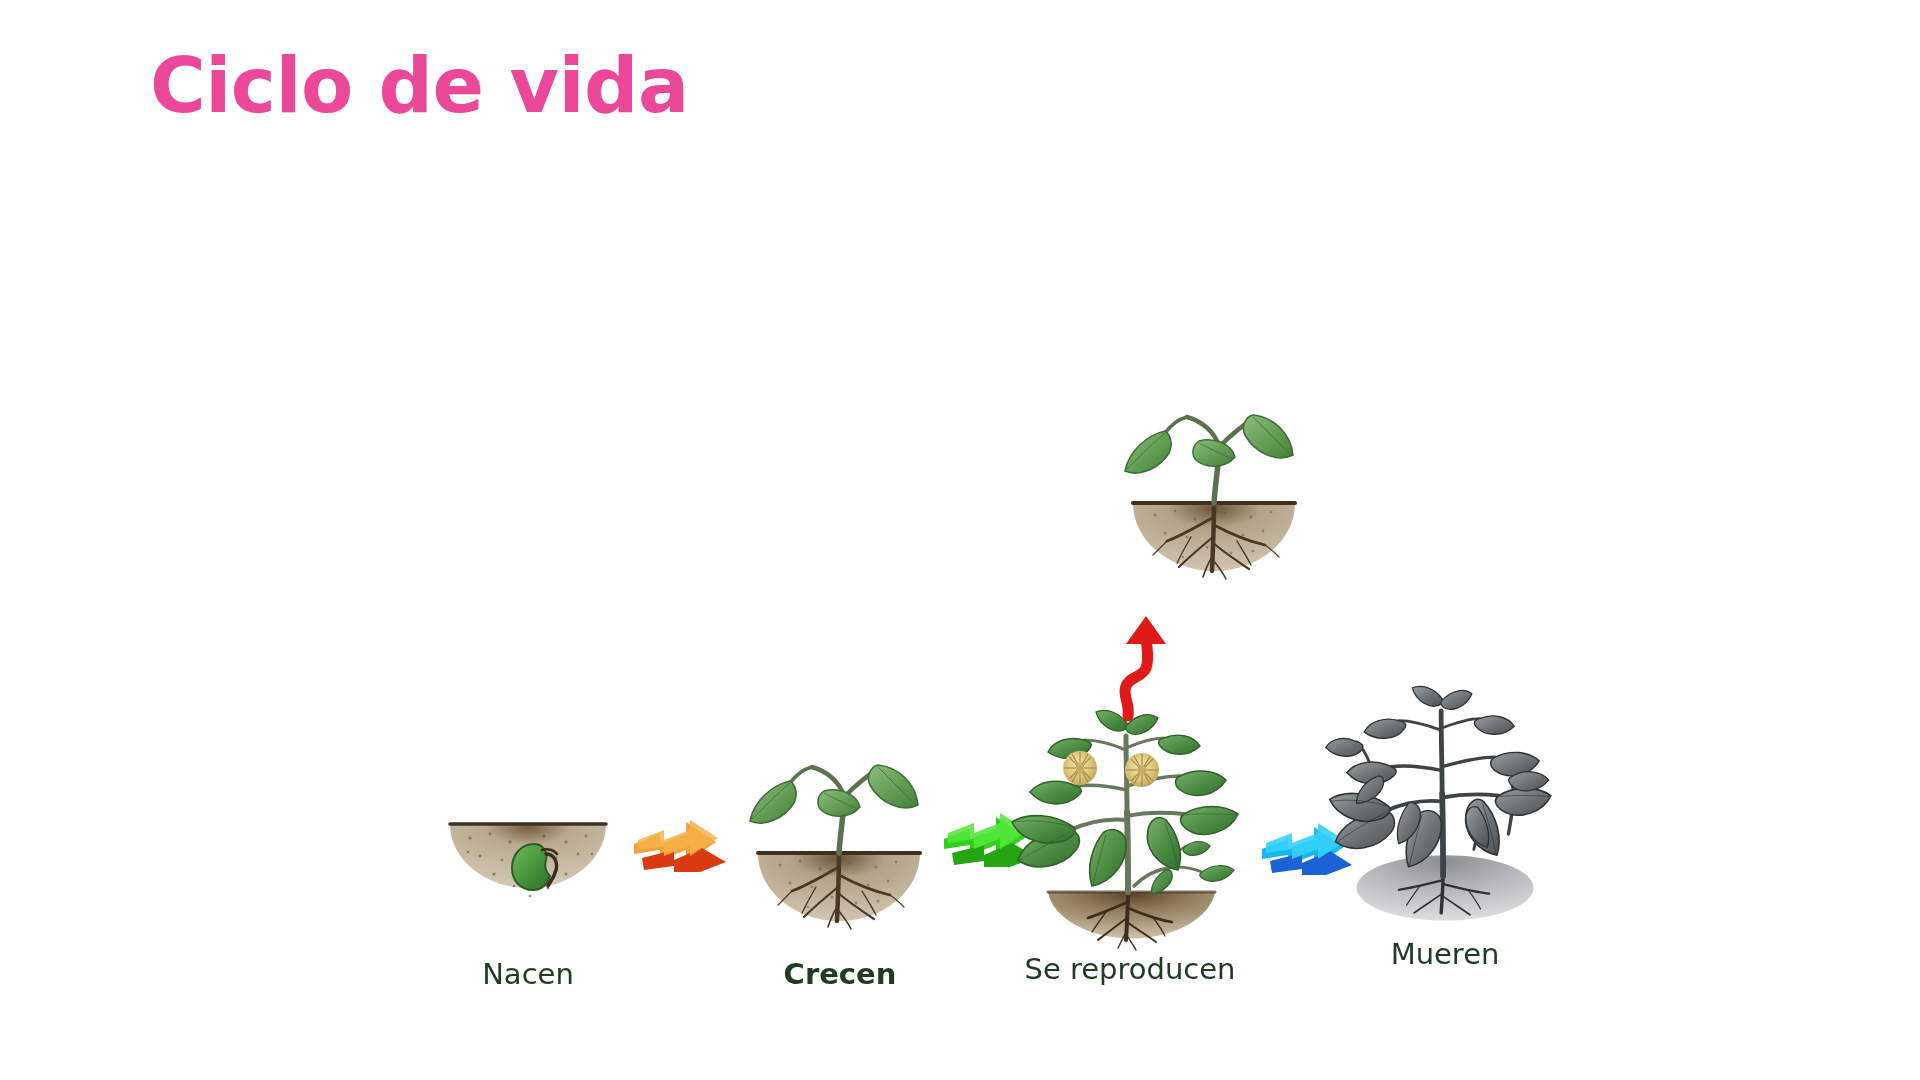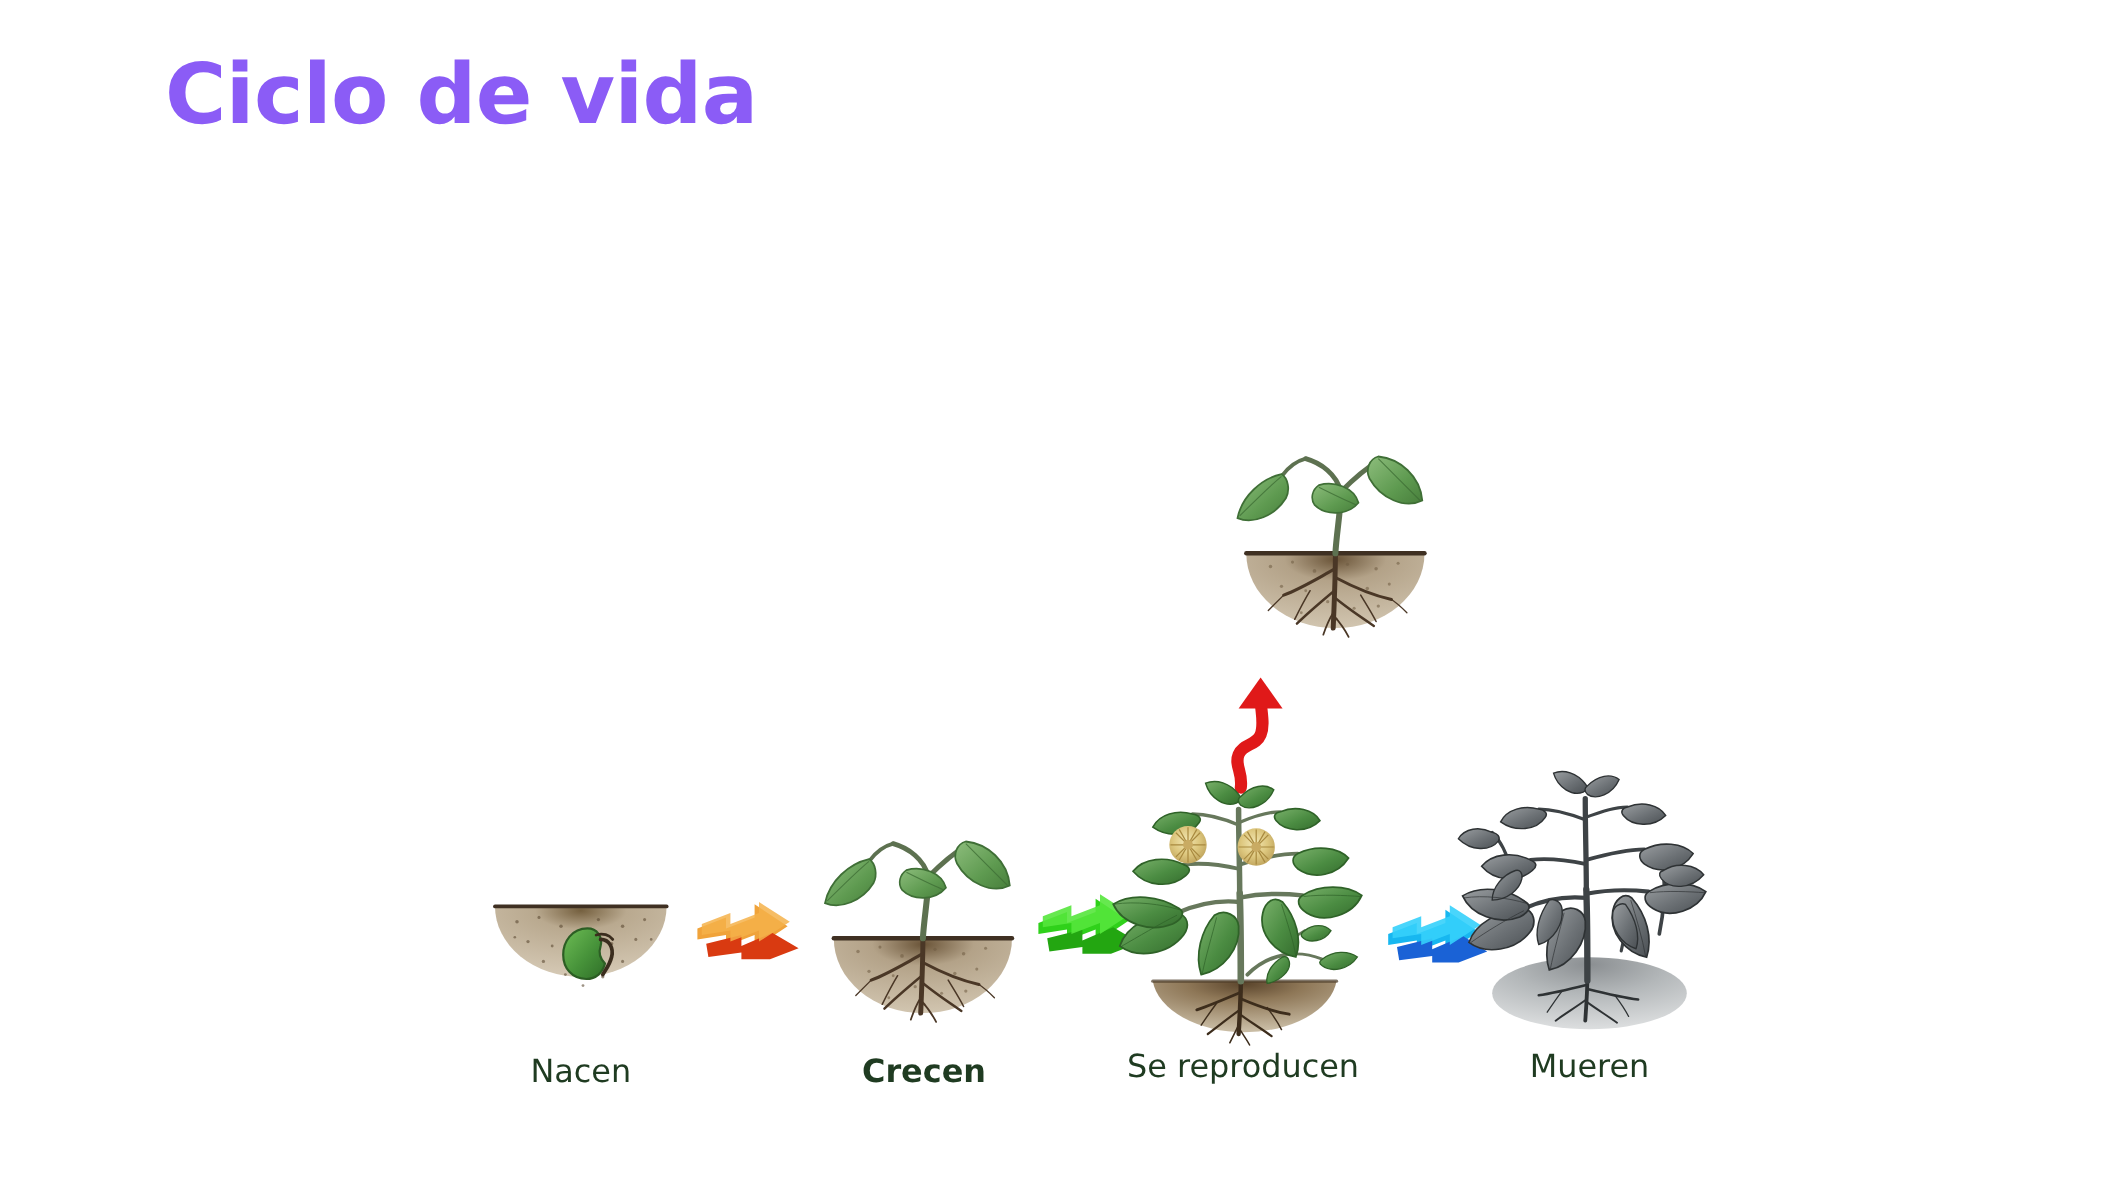--- a/index.html
+++ b/index.html
@@ -13,21 +13,21 @@
   }
   .slide{position:absolute;inset:0;background:#ffffff;}
 
   
   .slide-title{
     position:absolute;
     left:150px;top:44px;
     font-size:76px;
     font-weight:700;
     letter-spacing:-0.5px;
-    color:#8b5cf6;
+    color:#ec4899;
     white-space:nowrap;
     line-height:1.1;
     font-family:"DejaVu Sans","Liberation Sans",sans-serif;
   }
 
   
   .diagram{position:absolute;left:0;top:0;width:1920px;height:1080px;}
 
   .stage{position:absolute;}
   .stage-art{position:absolute;left:0;top:0;}
@@ -362,21 +362,21 @@
     </div>
 
     <div class="arrow" style="left:1258px;top:825px;width:110px;height:60px;">
       <svg width="110" height="60" viewBox="0 0 110 60">
         <path d="M4,24 L30,14 L30,24 L56,14 L56,2 L86,22 L56,42 L56,30 L30,40 L30,30 L4,34 Z" fill="#17b7f0"></path>
         <path d="M12,36 L44,28 L44,38 L72,26 L94,40 L68,50 L44,50 L44,44 L14,48 Z" fill="#1a62d6"></path>
         <path d="M8,18 L34,8 L34,18 L60,8 L60,-2 L88,16 L60,34 L60,24 L34,34 L34,24 L8,28 Z" fill="#35d0fb" opacity=".9"></path>
       </svg>
     </div>
 
-    <div class="stage" style="left:1320px;top:690px;width:250px;height:310px;">
+    <div class="stage" style="left:1320px;top:675px;width:250px;height:310px;">
       <svg class="stage-art" width="250" height="270" viewBox="0 0 260 270">
         <defs>
           <radialGradient id="soilGray" cx="50%" cy="10%" r="90%">
             <stop offset="0%" stop-color="#8b8f92"></stop>
             <stop offset="45%" stop-color="#b3b7b9"></stop>
             <stop offset="100%" stop-color="#dcdedf"></stop>
           </radialGradient>
           <linearGradient id="lfG" x1="0" y1="0" x2="1" y2="1">
             <stop offset="0%" stop-color="#9a9ea1"></stop>
             <stop offset="55%" stop-color="#6c7175"></stop>

